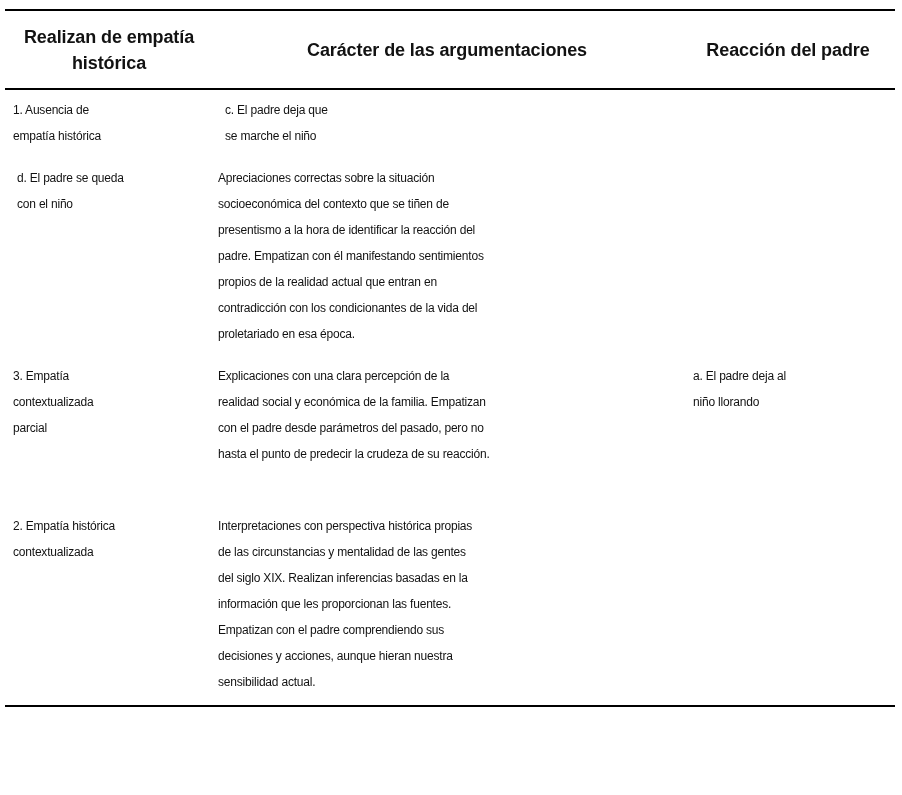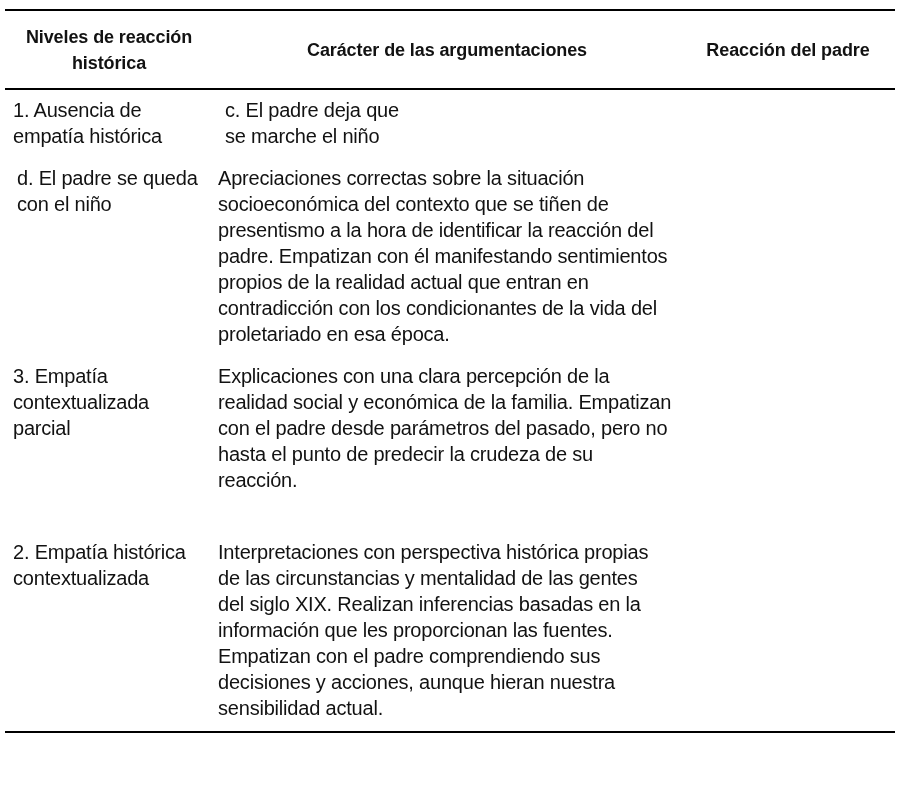--- a/index.html
+++ b/index.html
@@ -40,37 +40,37 @@
   
   .tbody {
     padding-top: 7px;
     border-bottom: 2px solid #000;
     padding-bottom: 4px;
   }
   .row { margin-bottom: 16px; }
   .row:nth-child(3) { margin-bottom: 46px; }
   .row:last-child { margin-bottom: 6px; }
   .cell {
-    font-size: 20px;
+    font-size: 12px;
     line-height: 26px;
     letter-spacing: -0.2px;
     white-space: pre-line;
     vertical-align: top;
   }
   .cell-level   { padding-left: 8px;  padding-right: 10px; }
   .cell-arg     { padding-left: 5px;  padding-right: 8px; }
   .cell-react   { padding-left: 12px; padding-right: 10px; }
 </style>
 </head>
 <body>
 
 <div class="table-wrap">
 
   <div class="grid-row thead">
-    <div class="th col-level">Niveles de reacción histórica</div>
+    <div class="th col-level">Realizan de empatía histórica</div>
     <div class="th col-arg">Carácter de las argumentaciones</div>
     <div class="th col-react">Reacción del padre</div>
   </div>
 
   <div class="tbody">
 
     <div class="grid-row row">
       <div class="cell cell-level">1. Ausencia de
 empatía histórica</div>
       <div class="cell cell-react">c. El padre deja que
@@ -90,20 +90,22 @@
     </div>
 
     <div class="grid-row row">
       <div class="cell cell-level">3. Empatía
 contextualizada
 parcial</div>
       <div class="cell cell-arg">Explicaciones con una clara percepción de la
 realidad social y económica de la familia.  Empatizan
 con el padre desde parámetros del pasado, pero no
 hasta el punto de predecir la crudeza de su reacción.</div>
+      <div class="cell cell-react">a. El padre deja al
+niño llorando</div>
     </div>
 
     <div class="grid-row row">
       <div class="cell cell-level">2. Empatía histórica
 contextualizada</div>
       <div class="cell cell-arg">Interpretaciones con perspectiva histórica propias
 de las circunstancias y mentalidad de las gentes
 del siglo XIX. Realizan inferencias basadas en la
 información que les proporcionan las fuentes.
 Empatizan con el padre comprendiendo sus

